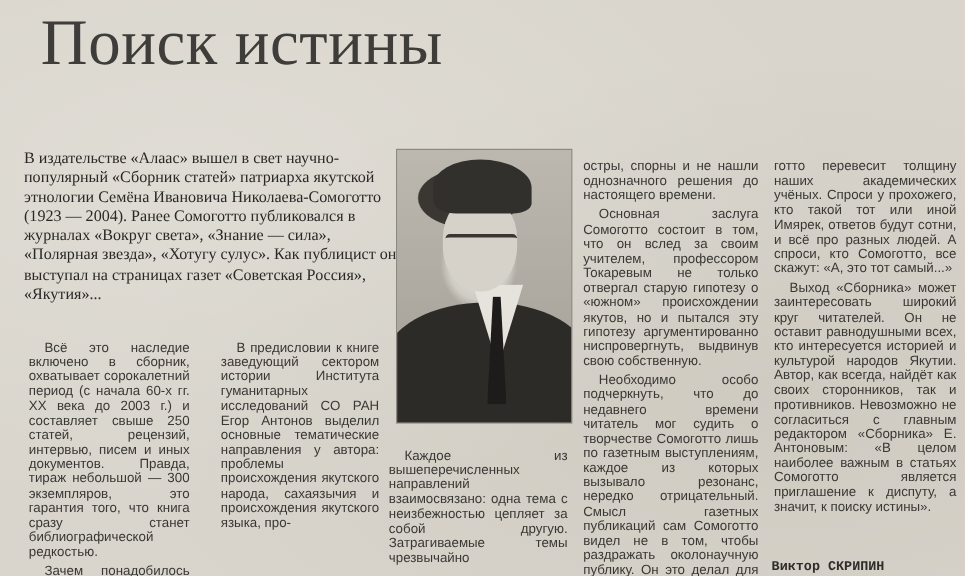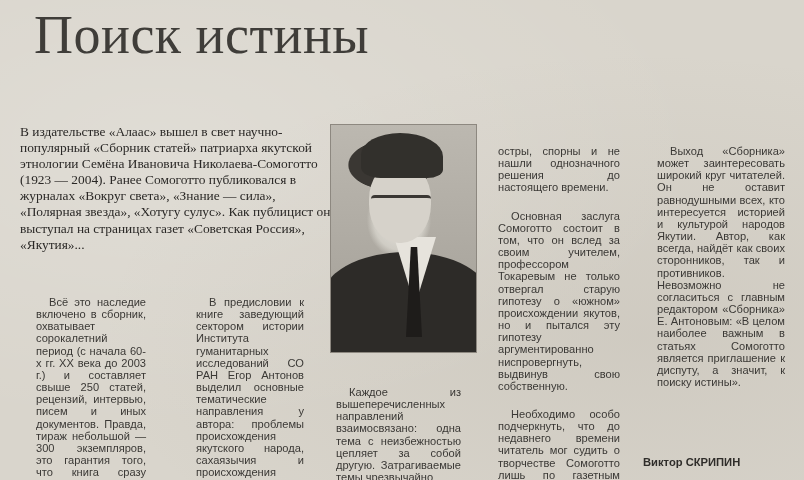--- a/index.html
+++ b/index.html
@@ -22,21 +22,21 @@
     font-family:"Liberation Serif", "DejaVu Serif", serif;
     font-weight:normal; font-size:13.4px; line-height:16.1px; color:#2a2826;
     margin:0;
   }
   .col {
     position:absolute;
     font-family:"Liberation Sans", "DejaVu Sans", sans-serif;
     font-size:11.1px; line-height:12.15px; color:#3a3835;
     text-align:justify; hyphens:manual;
   }
-  .col p { margin:16px; text-indent:13px; }
+  .col p { margin:4px; text-indent:13px; }
   .col p.cont { text-indent:0; }
   .c1 { left:20px;  top:280px; width:142px; }
   .c2 { left:180px; top:280px; width:140px; }
   .c3 { left:320px; top:370px; width:157px; }
   .c4 { left:482px; top:129px; width:154px; }
   .c5 { left:641px; top:129px; width:160px; }
   .photo {
     position:absolute; left:330px; top:124px; width:145px; height:227px;
     border:1px solid #8d8880;
     background:
@@ -63,22 +63,22 @@
   }
   .photo .hair {
     position:absolute; left:30px; top:8px; width:82px; height:45px;
     background:#32302c; border-radius:50% 55% 20% 25%;
   }
   .photo .glasses {
     position:absolute; left:40px; top:70px; width:60px; height:12px;
     border-top:3px solid #3a3733; border-radius:4px;
   }
   .byline {
-    position:absolute; left:643px; top:456px;
-    font-family:Liberation Sans, sans-serif;
+    position:absolute; left:643px; top:467px;
+    font-family:Liberation Mono, monospace;
     font-weight:bold; font-size:11.2px; color:#2f2d2a;
   }
 </style>
 </head>
 <body>
 
 <h1 class="headline">
   <span>Поиск истины</span><br>
 </h1>
 
@@ -107,16 +107,17 @@
 </div>
 
 <div class="col c4">
   <p class="cont">остры, спорны и не нашли однозначного решения до настоящего времени.</p>
   <p>Основная заслуга Сомоготто состоит в том, что он вслед за своим учителем, профессором Токаревым не только отвергал старую гипотезу о «южном» происхождении якутов, но и пытался эту гипотезу аргументированно ниспровергнуть, выдвинув свою собственную.</p>
   <p>Необходимо особо подчеркнуть, что до недавнего времени читатель мог судить о творчестве Сомоготто лишь по газетным выступлениям, каждое из которых вызывало резонанс, нередко отрицательный. Смысл газетных публикаций сам Сомоготто видел не в том, чтобы раздражать околонаучную публику. Он это делал для популяризации выстраданных им идей. Профессиональные же историки с ним никогда не спорили.</p>
 
 </div>
 
 <div class="col c5">
+  <p class="cont">готто перевесит толщину наших академических учёных. Спроси у прохожего, кто такой тот или иной Имярек, ответов будут сотни, и всё про разных людей. А спроси, кто Сомоготто, все скажут: «А, это тот самый...»</p>
   <p>Выход «Сборника» может заинтересовать широкий круг читателей. Он не оставит равнодушными всех, кто интересуется историей и культурой народов Якутии. Автор, как всегда, найдёт как своих сторонников, так и противников. Невозможно не согласиться с главным редактором «Сборника» Е. Антоновым: «В целом наиболее важным в статьях Сомоготто является приглашение к диспуту, а значит, к поиску истины».</p>
 </div>
 
 <div class="byline">Виктор СКРИПИН</div>
 
 </body></html>

